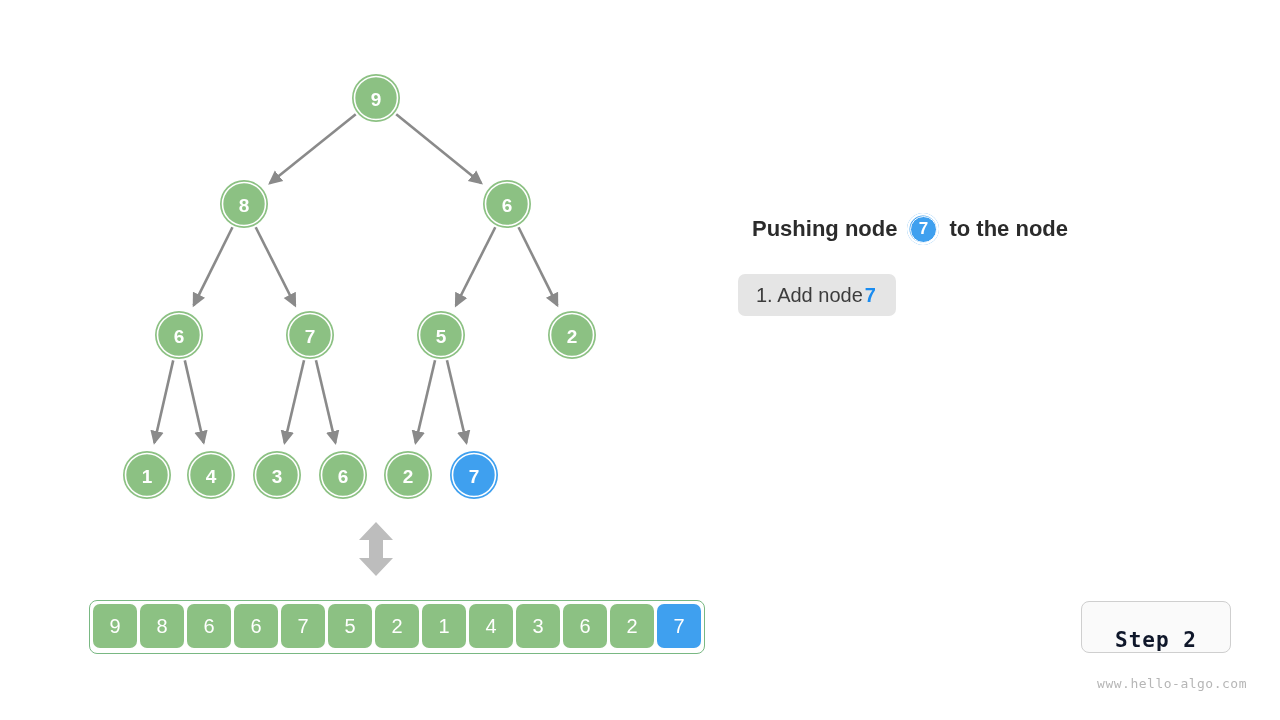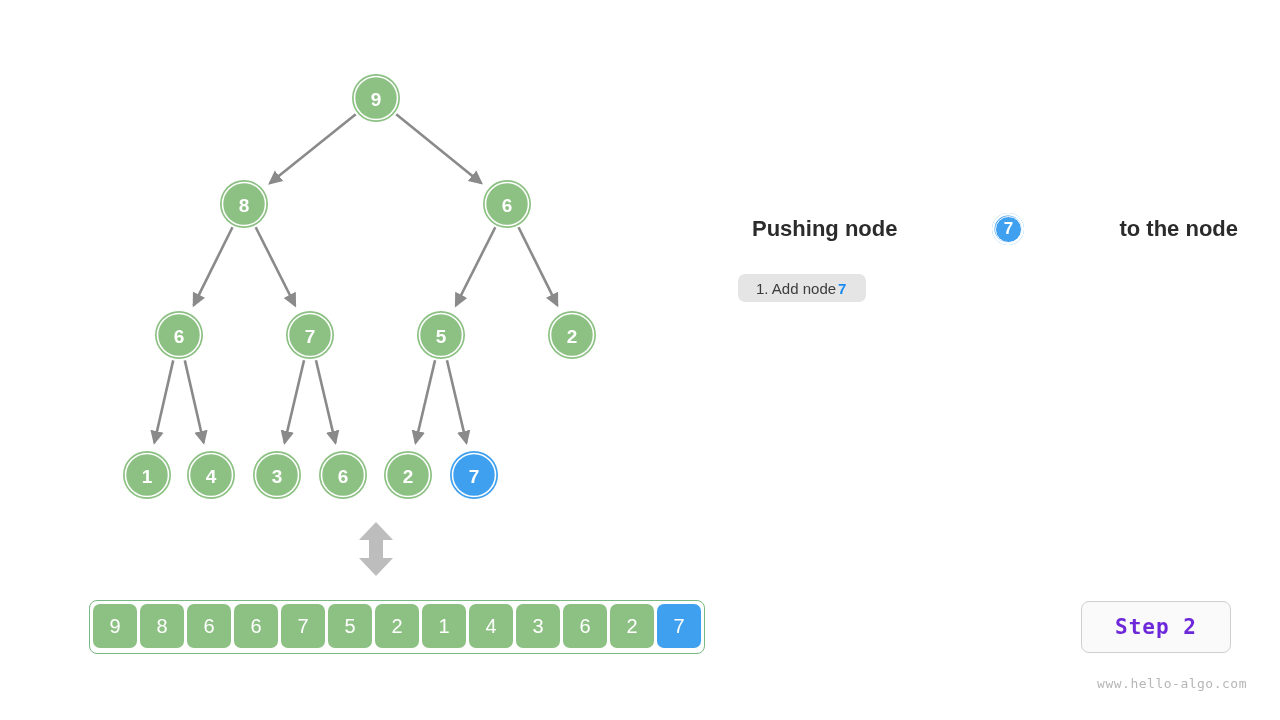--- a/index.html
+++ b/index.html
@@ -90,21 +90,20 @@
   #headline {
     font-size: 22px;
     font-weight: 700;
     color: #2b2b2b;
     display: flex;
     align-items: center;
     gap: 10px;
     padding-left: 14px;
     height: 46px;
     white-space: nowrap;
-    justify-content: space-between;
   }
   .badge-circle {
     display: inline-flex;
     align-items: center;
     justify-content: center;
     width: 32px;
     height: 32px;
     border-radius: 50%;
     background: #3fa0ef;
     box-shadow: 0 0 0 2.5px #ffffff inset, 0 0 0 0 transparent;
@@ -117,51 +116,51 @@
     content: "";
     position: absolute;
     left: 2.5px; top: 2.5px; right: 2.5px; bottom: 2.5px;
     border-radius: 50%;
     border: 1.5px solid #ffffff;
   }
   #step-box {
     margin-top: 22px;
     background: #e5e5e5;
     border-radius: 7px;
-    height: 28px;
+    height: 42px;
     display: inline-flex;
     align-items: center;
     padding: 0 18px;
-    font-size: 15px;
+    font-size: 20px;
     color: #3c3c3c;
     white-space: nowrap;
   }
   #step-box .accent {
     color: #1a8cf0;
     font-weight: 700;
     padding: 0 2px;
   }
 
   
   #step-button {
     position: absolute;
     left: 1081px;
     top: 601px;
     width: 150px;
     height: 52px;
     box-sizing: border-box;
     border: 1.5px solid #cfcfcf;
     border-radius: 8px;
     background: #fafafa;
-    color: #6d28d9;
+    color: #0f172a;
     font-family: "DejaVu Sans Mono", monospace;
     font-size: 21px;
     font-weight: 700;
     display: flex;
-    align-items: center;
+    align-items: flex-end;
     justify-content: center;
     letter-spacing: 1px;
   }
 
   
   #watermark {
     position: absolute;
     right: 33px;
     top: 676px;
     font-family: "DejaVu Sans Mono", monospace;

